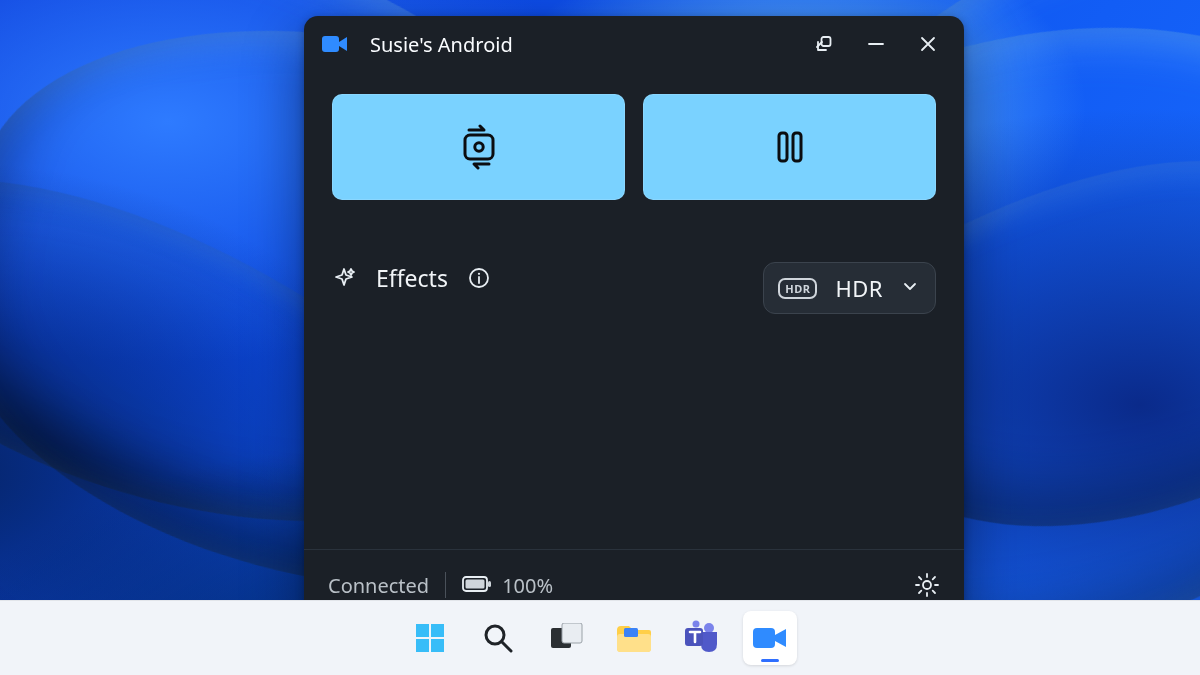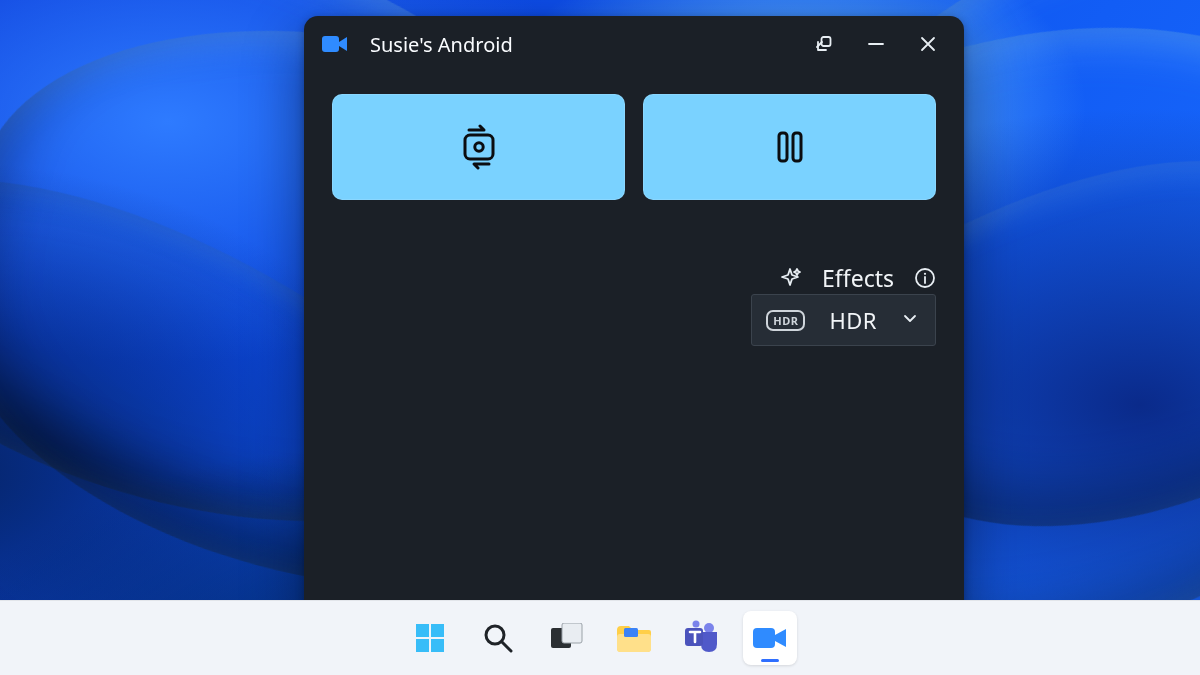--- a/index.html
+++ b/index.html
@@ -75,30 +75,30 @@
   .big-btn {
     flex:1; height:106px; background:#7ad2ff; border-radius:10px;
     display:flex; align-items:center; justify-content:center;
     box-shadow: inset 0 0 0 1px rgba(255,255,255,.12);
   }
   .big-btn svg{ color:#0b0d10; }
   .btn-label-row { display:flex; gap:18px; margin-top:20px; }
   .btn-label { flex:1; text-align:center; font-size:20px; color:#e9edf1; }
 
   .effects-row {
-    margin-top:62px; display:flex; align-items:flex-end;flex-direction:column;
+    margin-top:62px; display:flex; align-items:flex-start;
   }
   .effects-left { display:flex; align-items:center; gap:20px; }
   .effects-left .lbl { font-size:23px; color:#f1f4f7; }
   .info-icon{width:22px;height:22px;}
   .sparkle-icon{width:24px;height:24px;}
   .effects-spacer{flex:1;}
   .hdr-pill{
-    display:flex; align-items:center; gap:24px;
-    background:#262d36; border:1px solid #3b434d; border-radius:3px;
+    display:flex; align-items:center; gap:18px;
+    background:#262d36; border:1px solid #3b434d; border-radius:12px;
     padding:10px 16px 10px 14px;
   }
   .hdr-pill .txt{ font-size:22px; color:#f2f5f8; letter-spacing:.5px; }
   .hdr-badge{ border:2px solid #cfd5db; border-radius:7px; padding:1px 5px;
     font-size:11px; font-weight:700; color:#cfd5db; letter-spacing:.5px; }
 
   .divider{ height:1px; background:#2a323c; margin-top:30px; }
 
   .statusbar{
     height:70px; display:flex; align-items:center; padding:0 24px;
@@ -196,20 +196,42 @@
           <svg width="18" height="18" viewBox="0 0 18 18">
               <path class="stroke" d="M4 7 L9 12 L14 7"></path>
             </svg>
         </span>
       </div>
     </div>
   </div>
 
   <div class="divider"></div>
 
+  <div class="statusbar">
+    <span>Connected</span>
+    <span class="sep"></span>
+    <span class="batt">
+      <span>
+        <svg width="30" height="18" viewBox="0 0 30 18">
+          <rect x="1" y="2" width="24" height="14" rx="3" class="stroke"></rect>
+          <rect x="3.5" y="4.5" width="19" height="9" rx="1.5" fill="#cfd5db"></rect>
+          <rect x="26" y="6" width="3" height="6" rx="1.5" fill="#cfd5db"></rect>
+        </svg>
+      </span>
+      <span>100%</span>
+    </span>
+    <span class="spacer"></span>
+    <span class="gear">
+      <svg viewBox="0 0 26 26" width="26" height="26">
+        <circle cx="13" cy="13" r="4" class="stroke"></circle>
+        <path class="stroke" d="M13 2 V5 M13 21 V24 M2 13 H5 M21 13 H24
+          M5 5 L7.3 7.3 M18.7 18.7 L21 21 M21 5 L18.7 7.3 M7.3 18.7 L5 21"></path>
+      </svg>
+    </span>
+  </div>
 </div>
 
 <div class="taskbar">
   <div class="tb-item">
     <svg width="34" height="34" viewBox="0 0 34 34">
       <rect x="3" y="3" width="13" height="13" fill="#38bdf8"></rect>
       <rect x="18" y="3" width="13" height="13" fill="#38bdf8"></rect>
       <rect x="3" y="18" width="13" height="13" fill="#38bdf8"></rect>
       <rect x="18" y="18" width="13" height="13" fill="#38bdf8"></rect>
     </svg>

